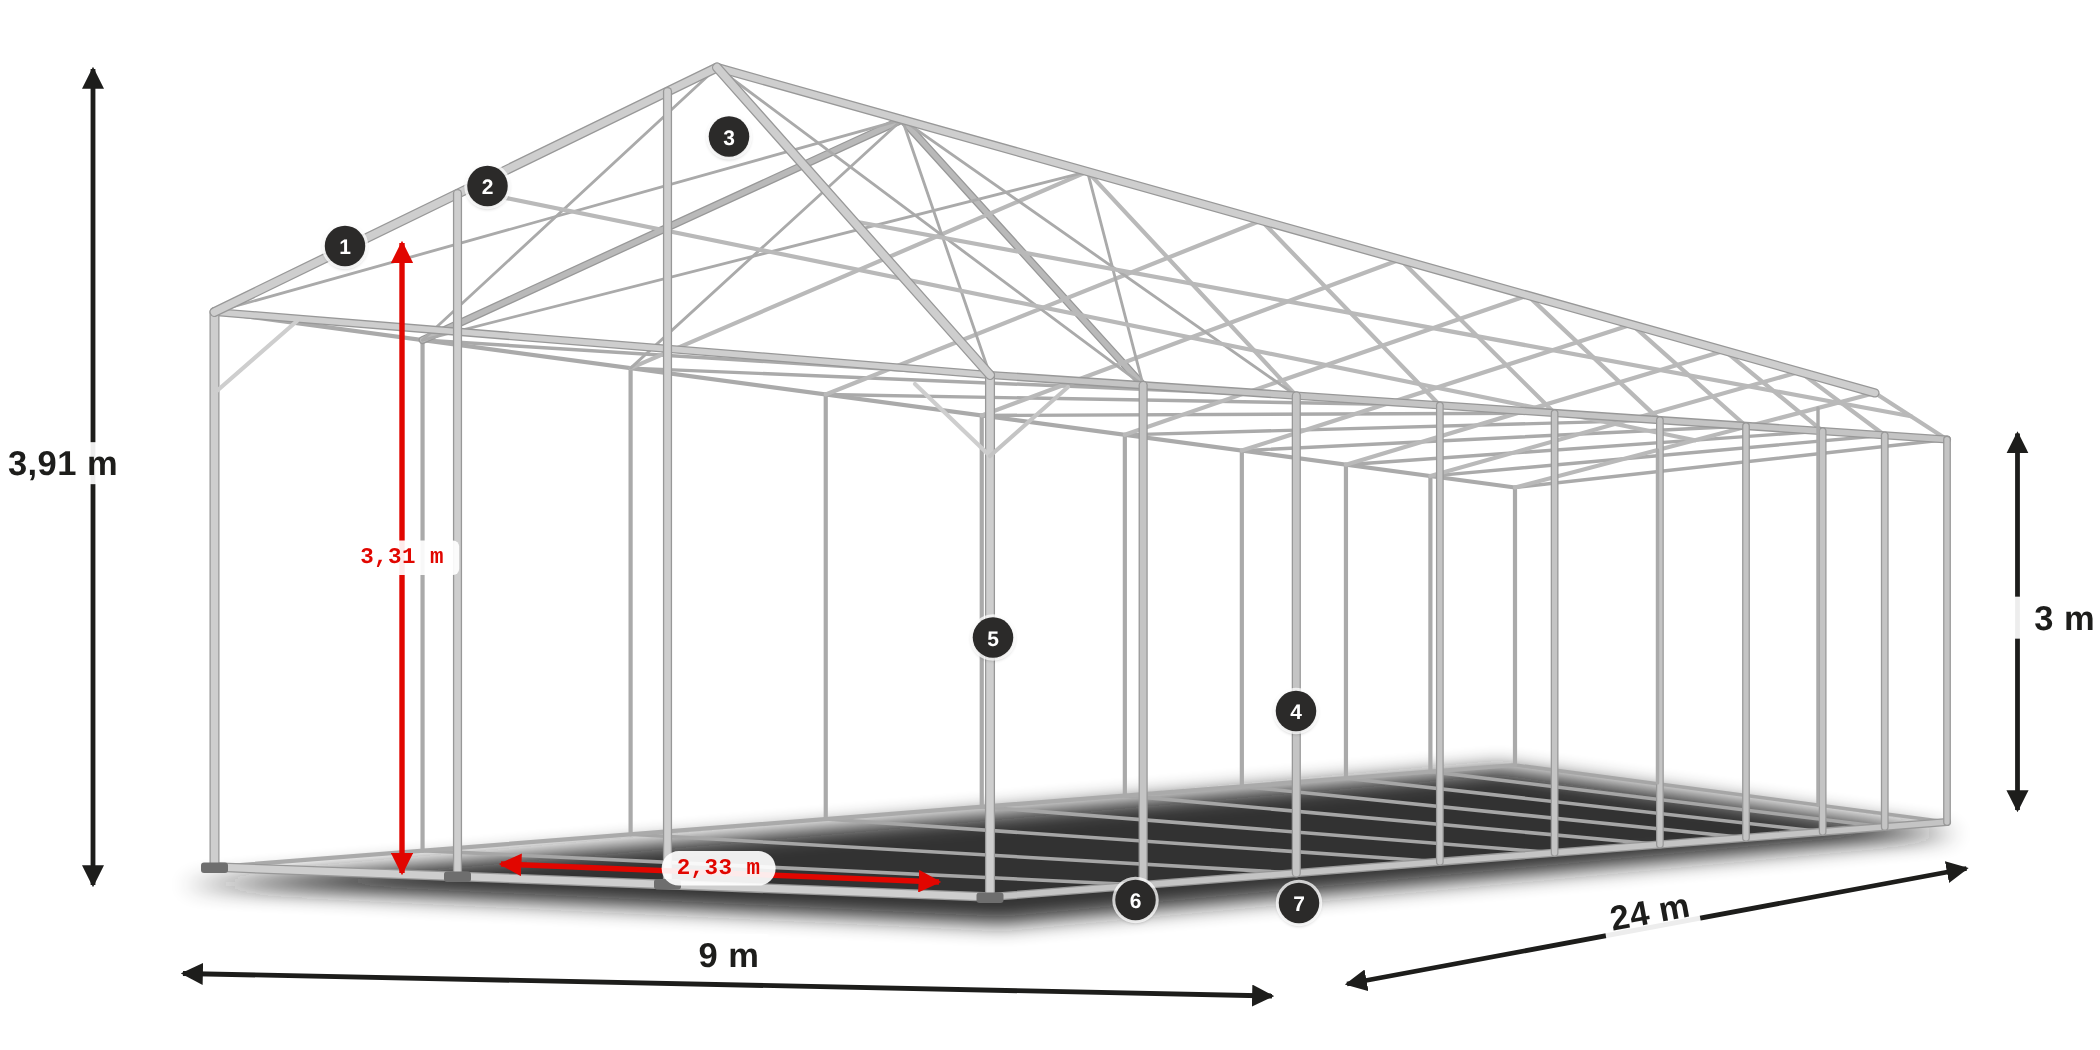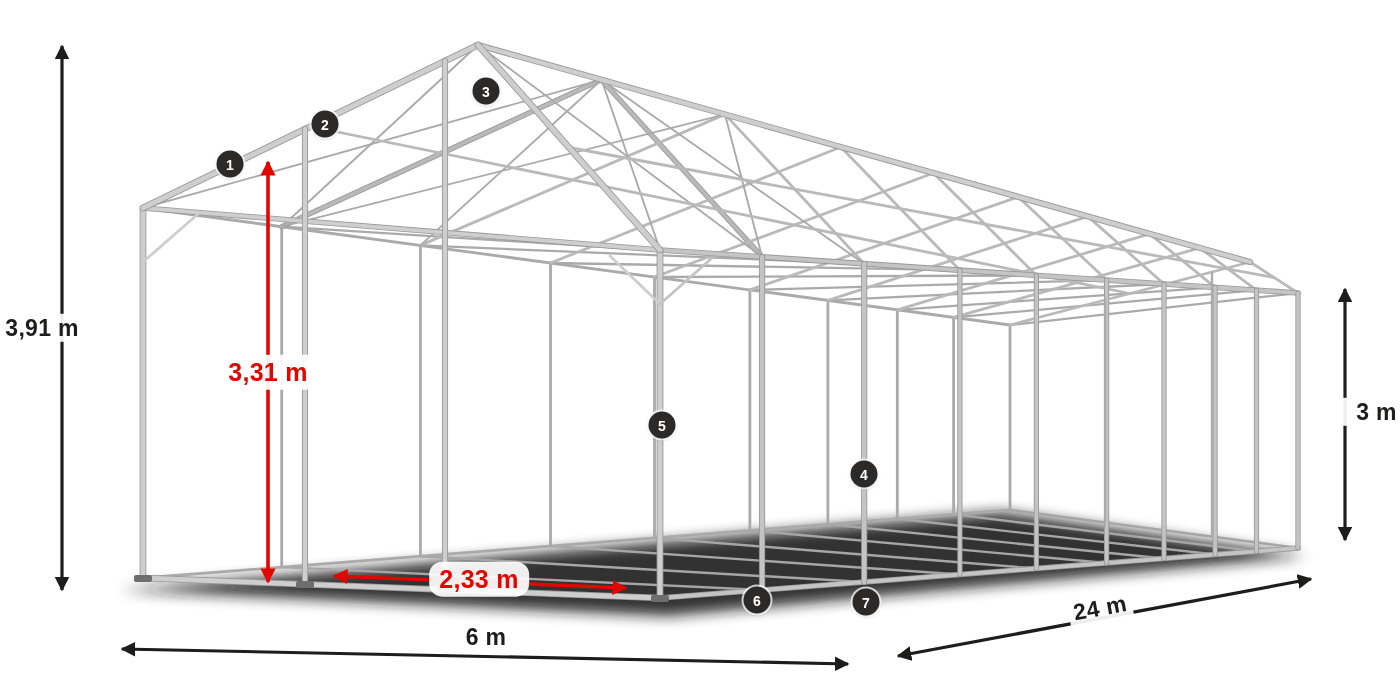--- a/index.html
+++ b/index.html
@@ -21,21 +21,21 @@
   .rline{stroke:var(--dimension-red);stroke-width:3.6;fill:none;}
   .head-black{fill:var(--dimension-black);}
   .head-red{fill:var(--dimension-red);}
   .dim-label{
     position:absolute;transform:translate(-50%,-50%);
     font-weight:bold;font-size:23px;color:var(--dimension-black);
     background:rgba(255,255,255,.92);padding:1px 5px;line-height:1.15;
     white-space:nowrap;letter-spacing:.3px;
   }
   .dim-label.red{
-    color:var(--dimension-red);font-size:25px;padding:3px 10px;border-radius:4px;
+    color:var(--dimension-red);font-size:15px;padding:3px 10px;border-radius:4px;font-family:Liberation Mono, monospace;
   }
   .dim-label.rot{transform:translate(-50%,-50%) rotate(-10.5deg);}
   .badge{
     position:absolute;transform:translate(-50%,-50%);
     width:27px;height:27px;border-radius:50%;
     background:var(--badge-bg);color:var(--badge-text);
     display:flex;align-items:center;justify-content:center;
     font-size:14px;font-weight:bold;
     box-shadow:0 0 0 2px rgba(255,255,255,.75), 0 1px 3px rgba(0,0,0,.45);
   }
@@ -182,24 +182,24 @@
     <g>
       <line class="dline" x1="62" y1="46" x2="62" y2="590" marker-start="url(#ab)" marker-end="url(#ab)"></line>
       <line class="dline" x1="122" y1="649" x2="848" y2="664" marker-start="url(#ab)" marker-end="url(#ab)"></line>
       <line class="dline" x1="898" y1="656" x2="1311" y2="579" marker-start="url(#ab)" marker-end="url(#ab)"></line>
       <line class="dline" x1="1345" y1="289" x2="1345" y2="540" marker-start="url(#ab)" marker-end="url(#ab)"></line>
       <line class="rline" x1="268" y1="162" x2="268" y2="582" marker-start="url(#ar)" marker-end="url(#ar)"></line>
       <line class="rline" x1="334" y1="576" x2="626" y2="588" marker-start="url(#ar)" marker-end="url(#ar)"></line>
     </g>
   </svg>
 
-  <span class="dim-label" style="left:42px;  top:328px;">3,91 m</span>
+  <span class="dim-label" style="left:42px;  top:309px;">3,91 m</span>
   <span class="dim-label red" style="left:268px; top:372px;">3,31 m</span>
   <span class="dim-label red" style="left:479px; top:579px;border-radius:13px;">2,33 m</span>
-  <span class="dim-label" style="left:486px; top:637px;">6 m</span>
+  <span class="dim-label" style="left:486px; top:637px;">9 m</span>
   <span class="dim-label rot" style="left:1100px;top:608px;">24 m</span>
   <span class="dim-label" style="left:1371px;top:412px;padding-left:16px;">3 m</span>
 
   <div class="badge" style="left:230px;top:164px;">1</div>
   <div class="badge" style="left:325px;top:124px;">2</div>
   <div class="badge" style="left:486px;top:91px;">3</div>
   <div class="badge" style="left:864px;top:474px;">4</div>
   <div class="badge" style="left:662px;top:425px;">5</div>
   <div class="badge" style="left:757px;top:600px;">6</div>
   <div class="badge" style="left:866px;top:602px;">7</div>

